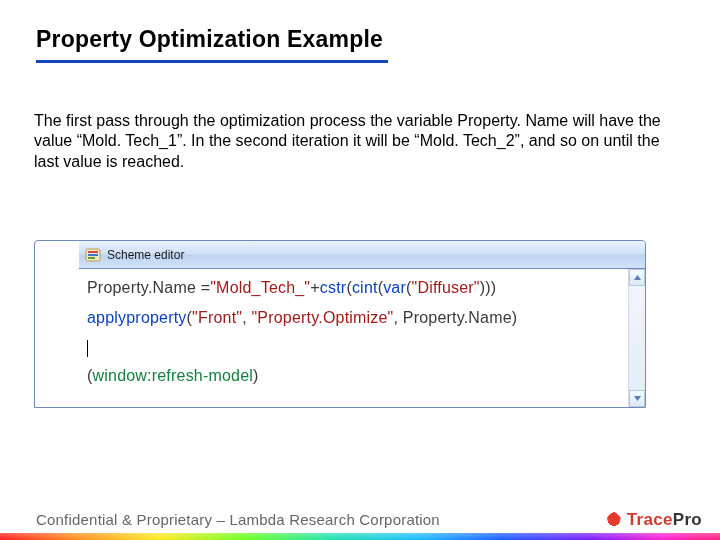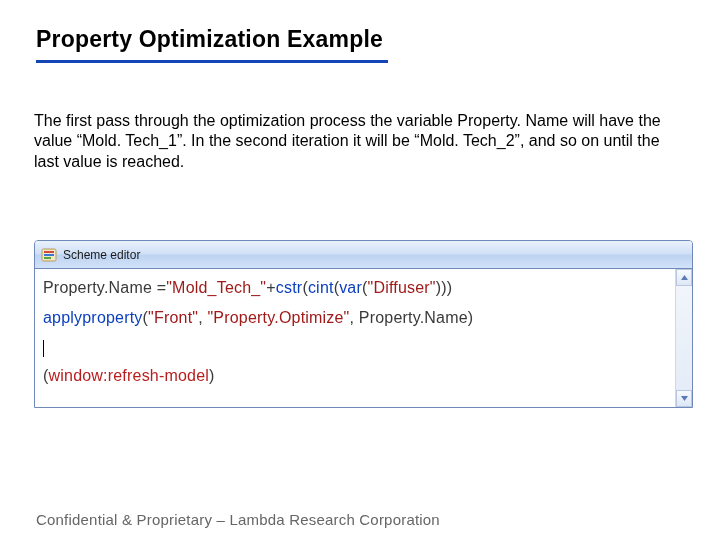--- a/index.html
+++ b/index.html
@@ -2,32 +2,32 @@
 <html><head>
 <meta charset="utf-8">
 <style>
   * { box-sizing: border-box; margin: 0; padding: 0; }
   html, body { width: 720px; height: 540px; font-family: Arial, Helvetica, sans-serif; background: #fff; color: #000; }
   .slide { position: relative; width: 720px; height: 540px; background: #fff; overflow: hidden; }
   .title { position: absolute; top: 26px; left: 36px; right: 36px; font-size: 23px; font-weight: bold; letter-spacing: 0.2px; }
   .title-rule { position: absolute; top: 60px; left: 36px; width: 352px; height: 3px; background: #1446b8; }
   .body-text { position: absolute; top: 90px; left: 34px; right: 53px; font-size: 16px; line-height: 1.28; margin-top: 21px; }
 
-  .editor-window { position: absolute; top: 240px; left: 34px; width: 659px; border: 1px solid #6f8ab8; border-radius: 4px 4px 0 0; overflow: hidden; background: #fff; }
+  .editor-window { position: absolute; top: 240px; left: 34px; width: 612px; border: 1px solid #6f8ab8; border-radius: 4px 4px 0 0; overflow: hidden; background: #fff; padding-left: 44px; }
   .titlebar { height: 28px; background: linear-gradient(#eaf1fb, #cfe0f7 48%, #bdd3f1 52%, #d2e2f9); border-bottom: 1px solid #6f8ab8; display: flex; align-items: center; padding: 0 6px; gap: 6px; font-size: 12px; color: #1a1a1a; }
   .titlebar .appicon { width: 16px; height: 16px; display: flex; align-items: center; justify-content: center; }
   .titlebar .appicon svg { display: block; }
   .editor-body { background: #fff; padding: 6px 8px 10px 8px; font-family: Liberation Sans, sans-serif; font-size: 16px; letter-spacing: 0.2px; position: relative; }
   .editor-body .scrollbar { position: absolute; top: 0; right: 0; bottom: 0; width: 17px; background: linear-gradient(#f3f6fb, #e3ebf7); border-left: 1px solid #cfd8e8; }
   .editor-body .scrollbar .arrow { position: absolute; left: 0; right: 0; height: 17px; background: linear-gradient(#f7faff, #dde7f6); border: 1px solid #b9c8df; display:flex; align-items:center; justify-content:center; }
   .editor-body .scrollbar .arrow.up { top: 0; }
   .editor-body .scrollbar .arrow.down { bottom: 0; }
   .editor-body .scrollbar .arrow svg { display:block; }
   .code-line { margin: 4px 0 12px 0; white-space: pre; }
-  .tok-keyword { color: #b91c1c; }
+  .tok-keyword { color: #15803d; }
   .tok-fn { color: #0a3fbf; }
   .tok-str { color: #a11a1a; }
   .tok-plain { color: #3a3a3a; }
   .caret-line { margin: 0 0 10px 0; height: 18px; }
   .caret { display:inline-block; width: 1px; height: 17px; background:#000; vertical-align: middle; }
 
   .footer { position: absolute; left: 0; right: 0; bottom: 0; height: 24px; }
   .rainbow { position: absolute; left: 0; right: 0; bottom: 0; height: 7px; background: linear-gradient(90deg,
     #ff0000 0%, #ff7a00 10%, #ffe600 22%, #58ff00 34%, #00e0a8 46%, #00b4ff 58%, #0048ff 70%, #6a00ff 82%, #ff00cc 92%, #ff0066 100%); opacity: 0.9; }
   .rainbow-fade { position:absolute; left:0; right:0; bottom:0; height:24px; background: linear-gradient(to top, rgba(255,255,255,0) 0%, #fff 100%); pointer-events:none; }
@@ -80,14 +80,22 @@
       <div class="code-line"><span class="tok-fn">applyproperty</span><span class="tok-plain">(</span><span class="tok-str">"Front"</span><span class="tok-plain">, </span><span class="tok-str">"Property.Optimize"</span><span class="tok-plain">, </span><span class="tok-plain">Property.Name</span><span class="tok-plain">)</span></div>
 
       <div class="caret-line"><span class="caret"></span></div>
 
       <div class="code-line"><span class="tok-plain">(</span><span class="tok-keyword">window:refresh-model</span><span class="tok-plain">)</span></div>
     </div>
   </div>
 
   <div class="conf">Confidential &amp; Proprietary – Lambda Research Corporation</div>
 
+  <div class="footer">
+    <div class="rainbow"></div>
+    <div class="rainbow-fade"></div>
+    <div class="logo">
+      <span class="logo-mark"></span>
+      <span class="logo-text"><span class="trace">Trace</span><span class="pro">Pro</span></span>
+    </div>
+  </div>
 
 </div>
 
 </body></html>

